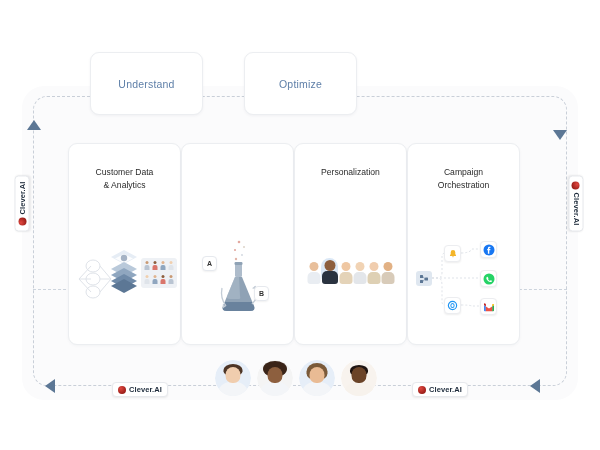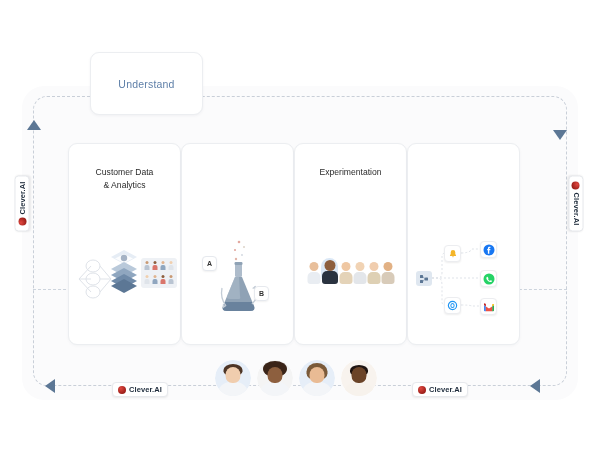--- a/index.html
+++ b/index.html
@@ -357,20 +357,23 @@
   <div class="center-guide"></div>
 
   <div class="tri tri-up arrow-left-up"></div>
   <div class="tri tri-down arrow-right-dn"></div>
   <div class="tri tri-left arrow-bot-left"></div>
   <div class="tri tri-left arrow-bot-right"></div>
 
   <div class="tabs">
     <div class="tab-card">
       <span>Understand</span>
+    </div>
+    <div class="tab-card">
+      <span>Optimize</span>
     </div>
   </div>
 
   <div class="pillars">
 
     <div class="pillar">
       <div class="pillar-title">Customer Data
 &amp; Analytics</div>
       <div class="pillar-art">
         <svg class="nodes" width="40" height="46" viewBox="0 0 40 46">
@@ -429,21 +432,21 @@
             <span>A</span>
           </div>
           <div class="chip chip-b">
             <span>B</span>
           </div>
         </div>
       </div>
     </div>
 
     <div class="pillar">
-      <div class="pillar-title">Experimentation</div>
+      <div class="pillar-title">Personalization</div>
       <div class="pillar-art">
         <div class="people-row">
           <div class="person">
             <div class="body" style="background:#e9edf2"></div>
             <div class="head" style="background:#e8bf9b"></div>
           </div>
           <div class="person hl">
             <div class="body" style="background:#2a3340"></div>
             <div class="head" style="background:#8d5f3e"></div>
           </div>
@@ -461,20 +464,22 @@
           </div>
           <div class="person">
             <div class="body" style="background:#d8cbb9"></div>
             <div class="head" style="background:#e2b184"></div>
           </div>
         </div>
       </div>
     </div>
 
     <div class="pillar">
+      <div class="pillar-title">Campaign
+Orchestration</div>
       <div class="pillar-art">
         <div class="orch">
           <svg width="113" height="86" viewBox="0 0 113 86" style="position:absolute;left:0;top:0">
             <path d="M24 42 L30 42 Q34 42 34 36 L34 20 Q34 17 38 17" stroke="#dfe3e9" stroke-width="1" fill="none" stroke-dasharray="2 2"></path>
             <path d="M24 42 L30 42 Q34 42 34 50 L34 66 Q34 69 38 69" stroke="#dfe3e9" stroke-width="1" fill="none" stroke-dasharray="2 2"></path>
             <path d="M53 17 Q62 17 64 13 L72 13" stroke="#dfe3e9" stroke-width="1" fill="none" stroke-dasharray="2 2"></path>
             <path d="M24 42 L72 42" stroke="#dfe3e9" stroke-width="1" fill="none" stroke-dasharray="2 2"></path>
             <path d="M53 69 Q62 69 64 70 L72 70" stroke="#dfe3e9" stroke-width="1" fill="none" stroke-dasharray="2 2"></path>
           </svg>
 

